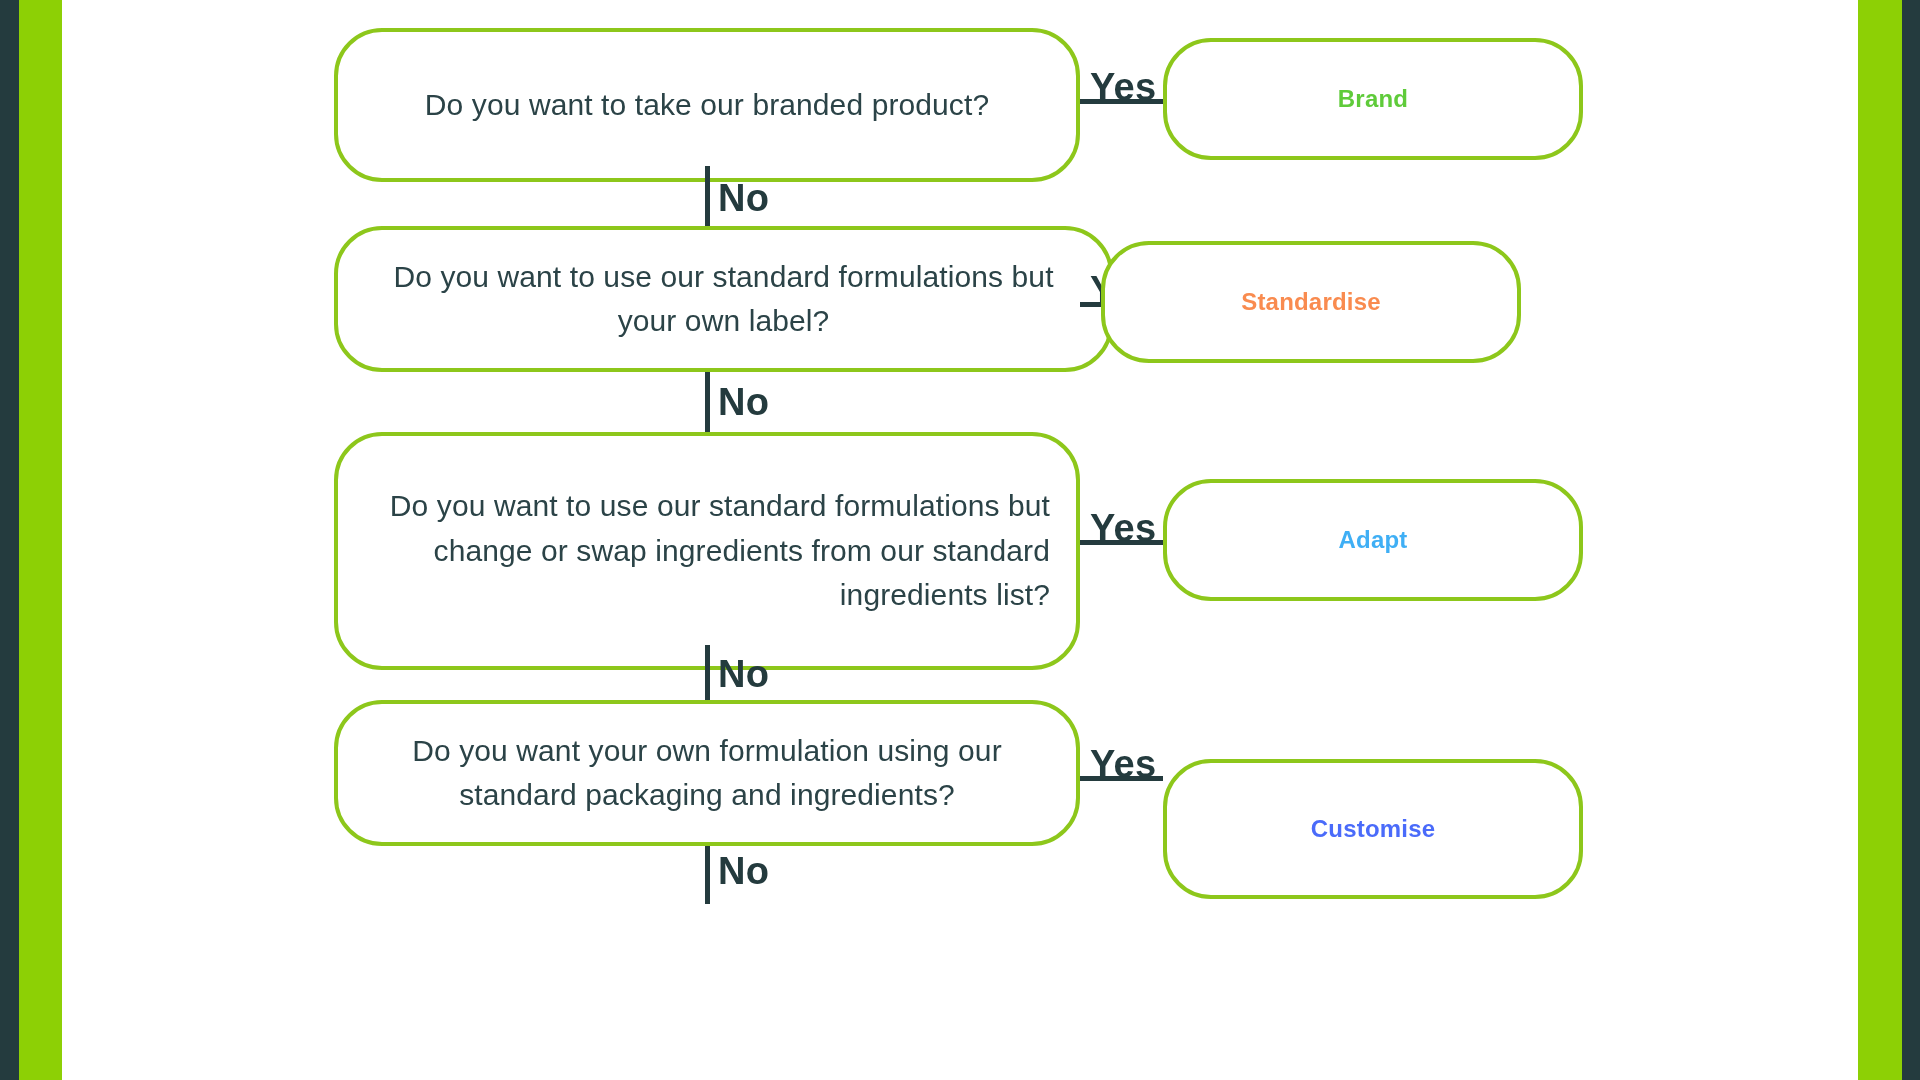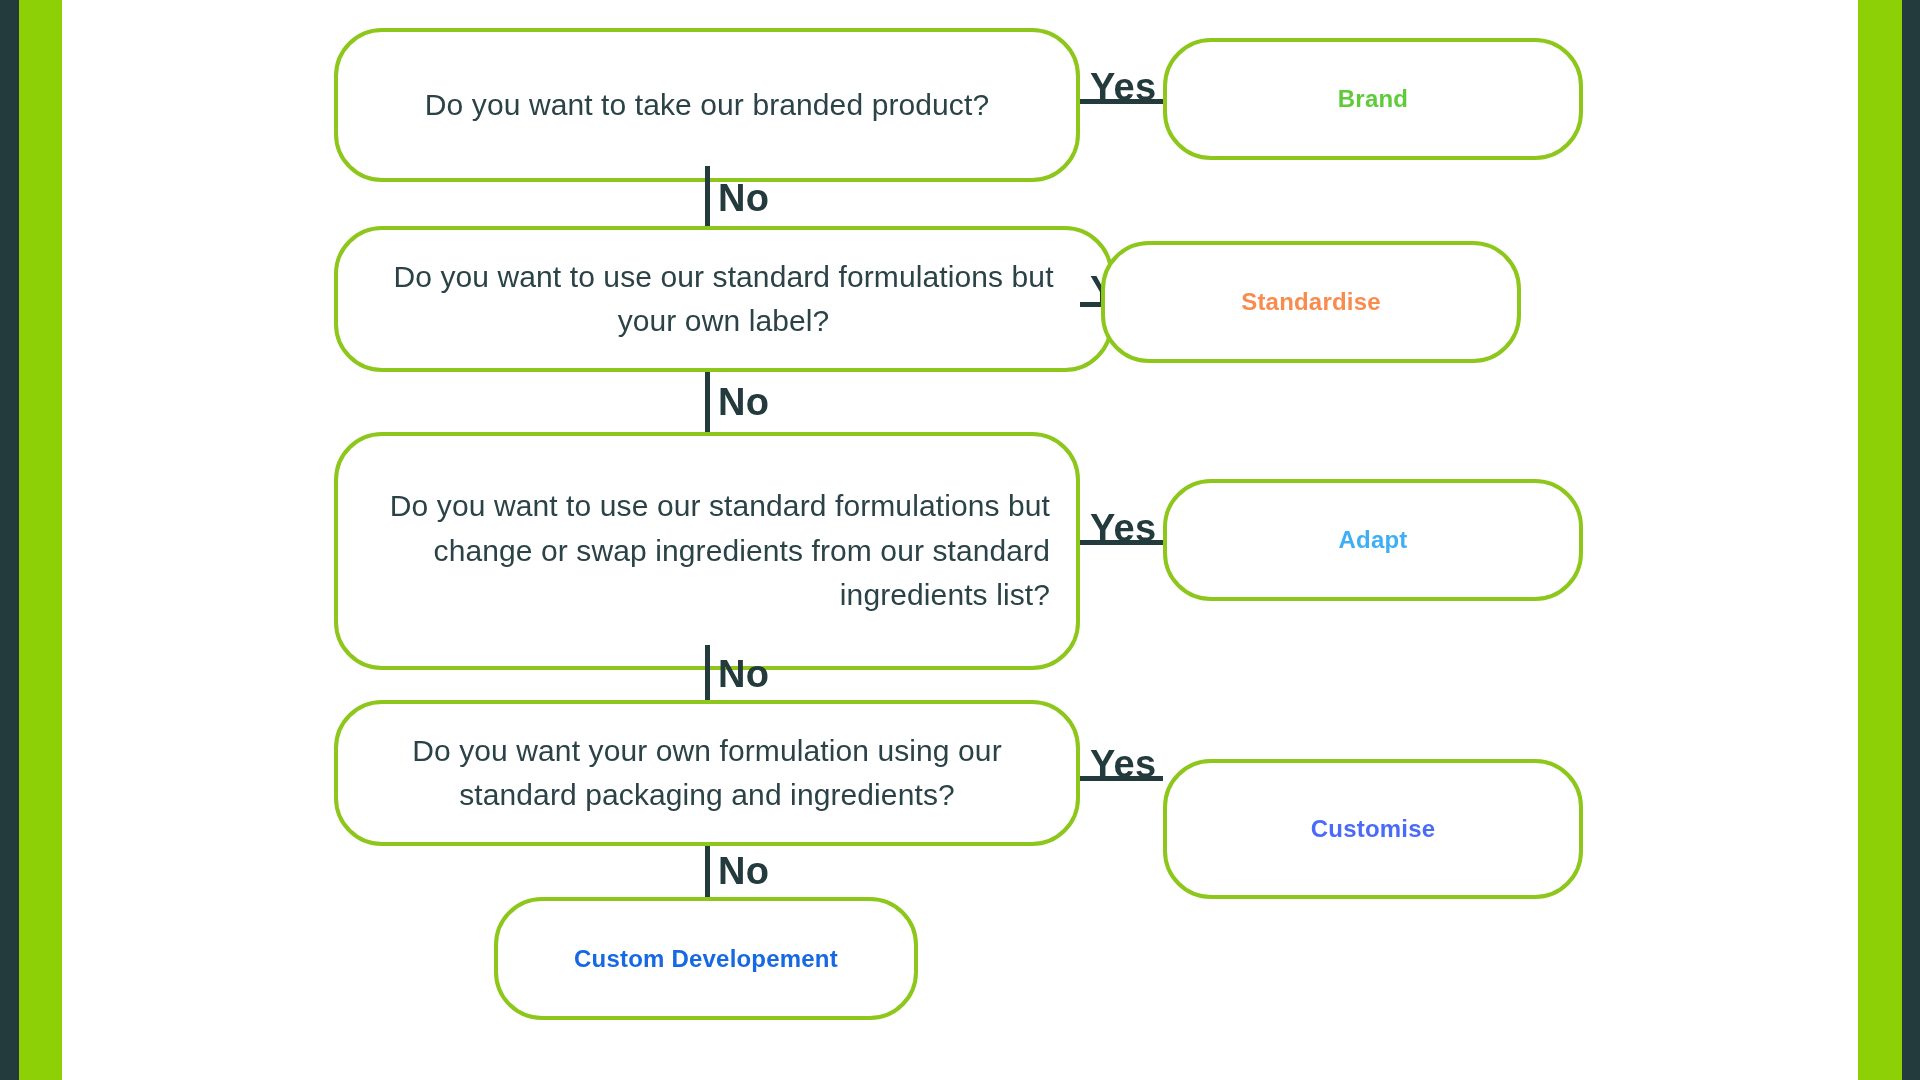--- a/index.html
+++ b/index.html
@@ -140,17 +140,14 @@
   <div class="conn-h" style="left:1080px; top:776px; width:83px;"></div>
   <div class="edge-label" style="left:1090px; top:743px;">Yes</div>
 
   <div class="node" style="left:1163px; top:715px; width:420px; height:140px;margin-top:44px;">
     <span class="outcome-label" style="color:#4A6BFA;">Customise</span>
   </div>
 
   <div class="conn-v" style="left:705px; top:846px; height:58px;"></div>
   <div class="edge-label" style="left:718px; top:850px;">No</div>
 
-  <div class="node" style="left:494px; top:897px; width:424px; height:123px;">
-    <span class="outcome-label" style="color:#1668E3;">Custom Developement</span>
-  </div>
 
 </div>
 
 </body></html>

